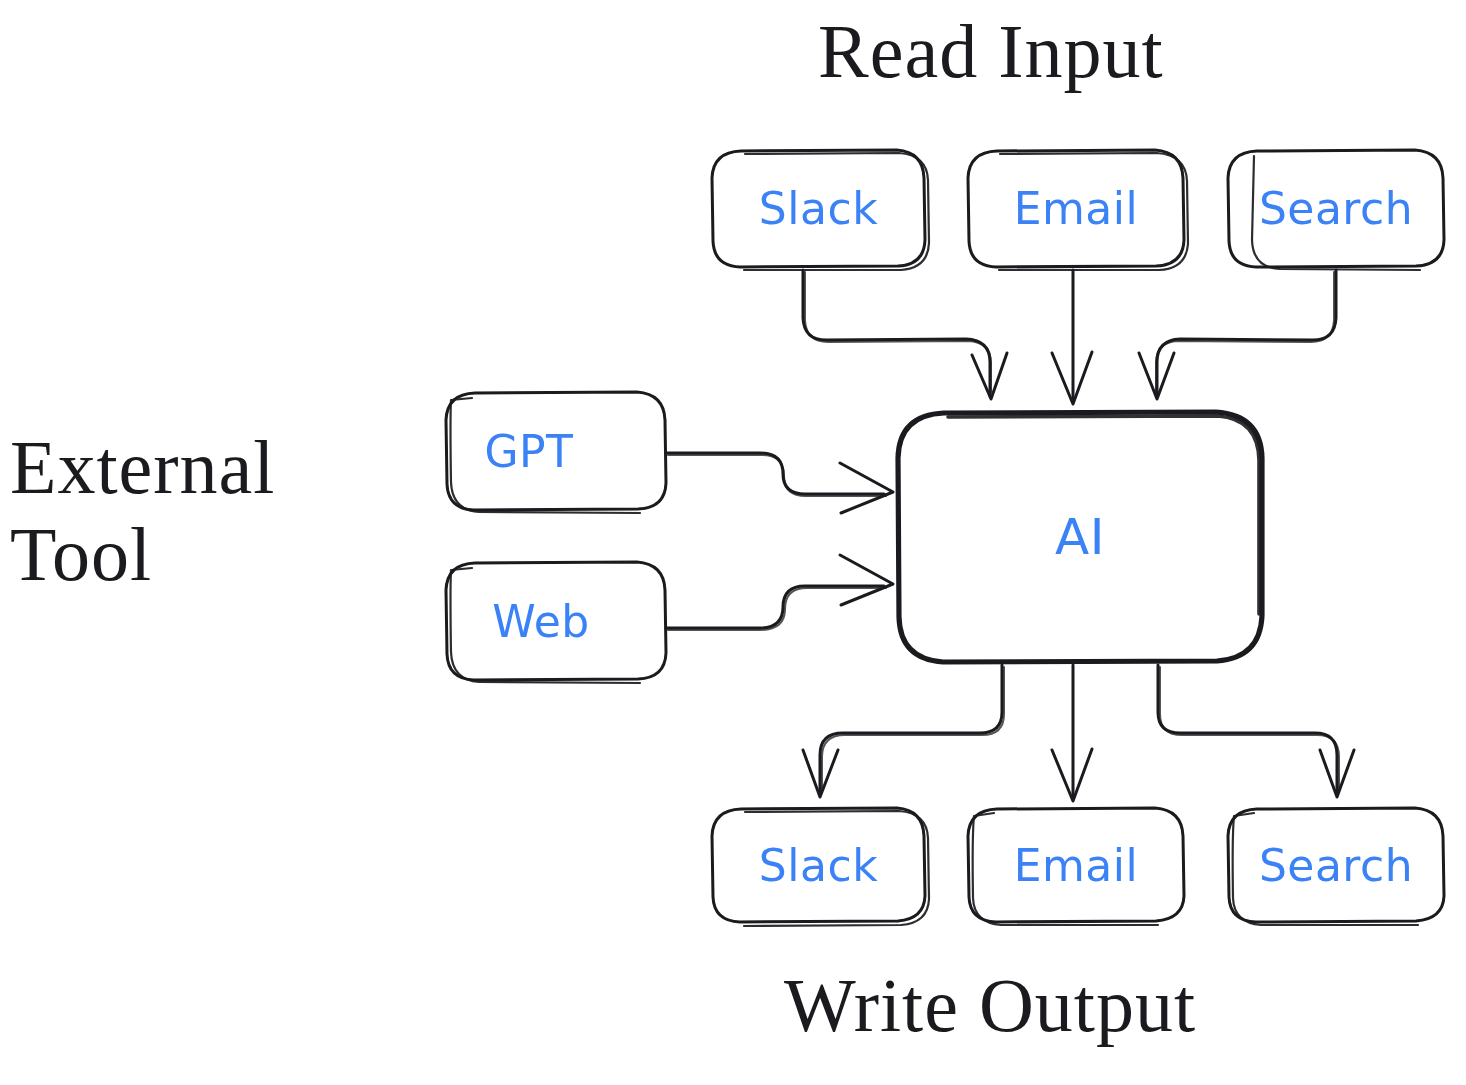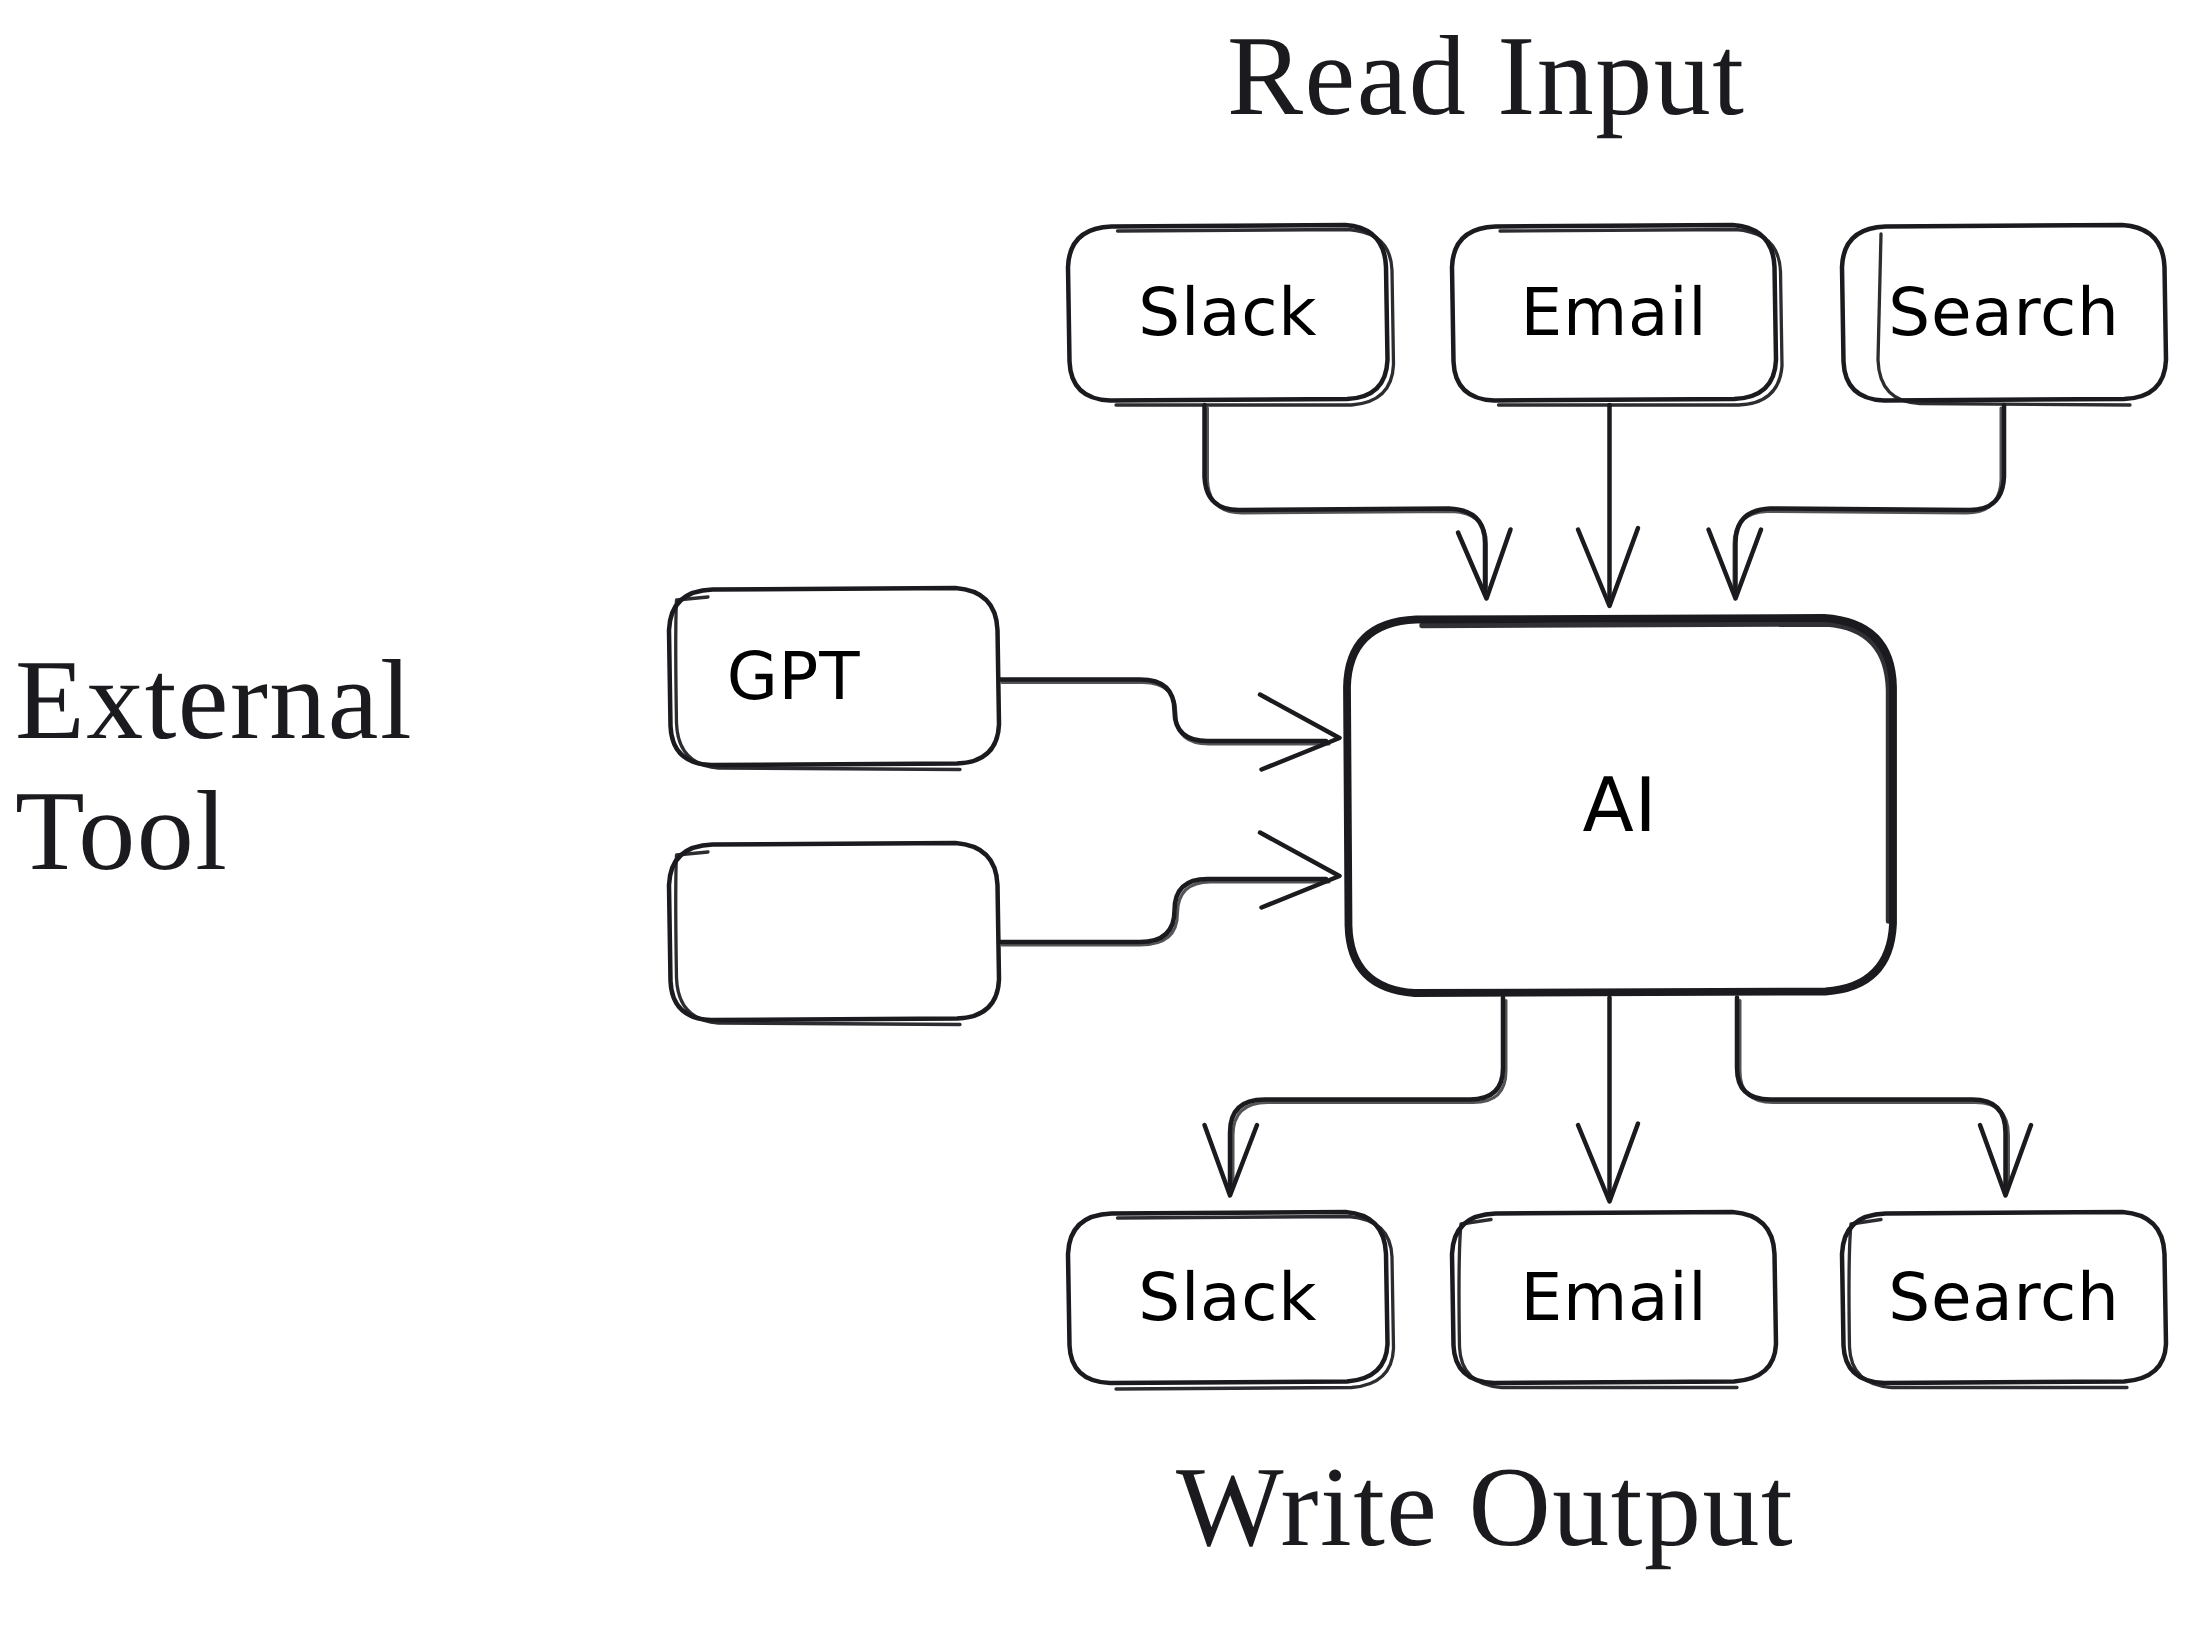--- a/index.html
+++ b/index.html
@@ -34,21 +34,21 @@
   .node-border-main-2 { stroke-width: 3.6; opacity: 0.9; }
   .edge-line { stroke-width: 3.0; }
   .edge-line-2 { stroke-width: 2.0; opacity: 0.75; }
   .arrow-head { stroke-width: 3.0; }
 
   .node-label {
     position: absolute;
     display: flex;
     align-items: center;
     justify-content: center;
-    color: #000000;
+    color: #3b82f6;
     font-family: "DejaVu Sans", sans-serif;
     font-size: 44px;
     letter-spacing: 0.5px;
     white-space: nowrap;
     pointer-events: none;
   }
   .node-label.big {
     font-size: 50px;
     line-height: 1.22;
     text-align: center;
@@ -179,20 +179,21 @@
     <div>Tool</div>
   </div>
 
   <div class="group-title" style="left:772px; top:962px;margin-left:12px;">Write Output</div>
 
   <div class="node-label" style="left:712px; top:150px; width:213px; height:117px;">Slack</div>
   <div class="node-label" style="left:968px; top:150px; width:216px; height:117px;">Email</div>
   <div class="node-label" style="left:1228px; top:150px; width:216px; height:117px;">Search</div>
 
   <div class="node-label" style="left:434px; top:392px; width:190px; height:118px;">GPT</div>
+  <div class="node-label" style="left:446px; top:562px; width:190px; height:118px;">Web</div>
 
   <div class="node-label big" style="left:898px; top:412px; width:364px; height:250px;">
     <div>AI</div>
   </div>
 
   <div class="node-label" style="left:712px; top:808px; width:213px; height:114px;">Slack</div>
   <div class="node-label" style="left:968px; top:808px; width:216px; height:114px;">Email</div>
   <div class="node-label" style="left:1228px; top:808px; width:216px; height:114px;">Search</div>
 
   <div class="node-hit" style="left:712px; top:150px; width:213px; height:117px;"></div>

